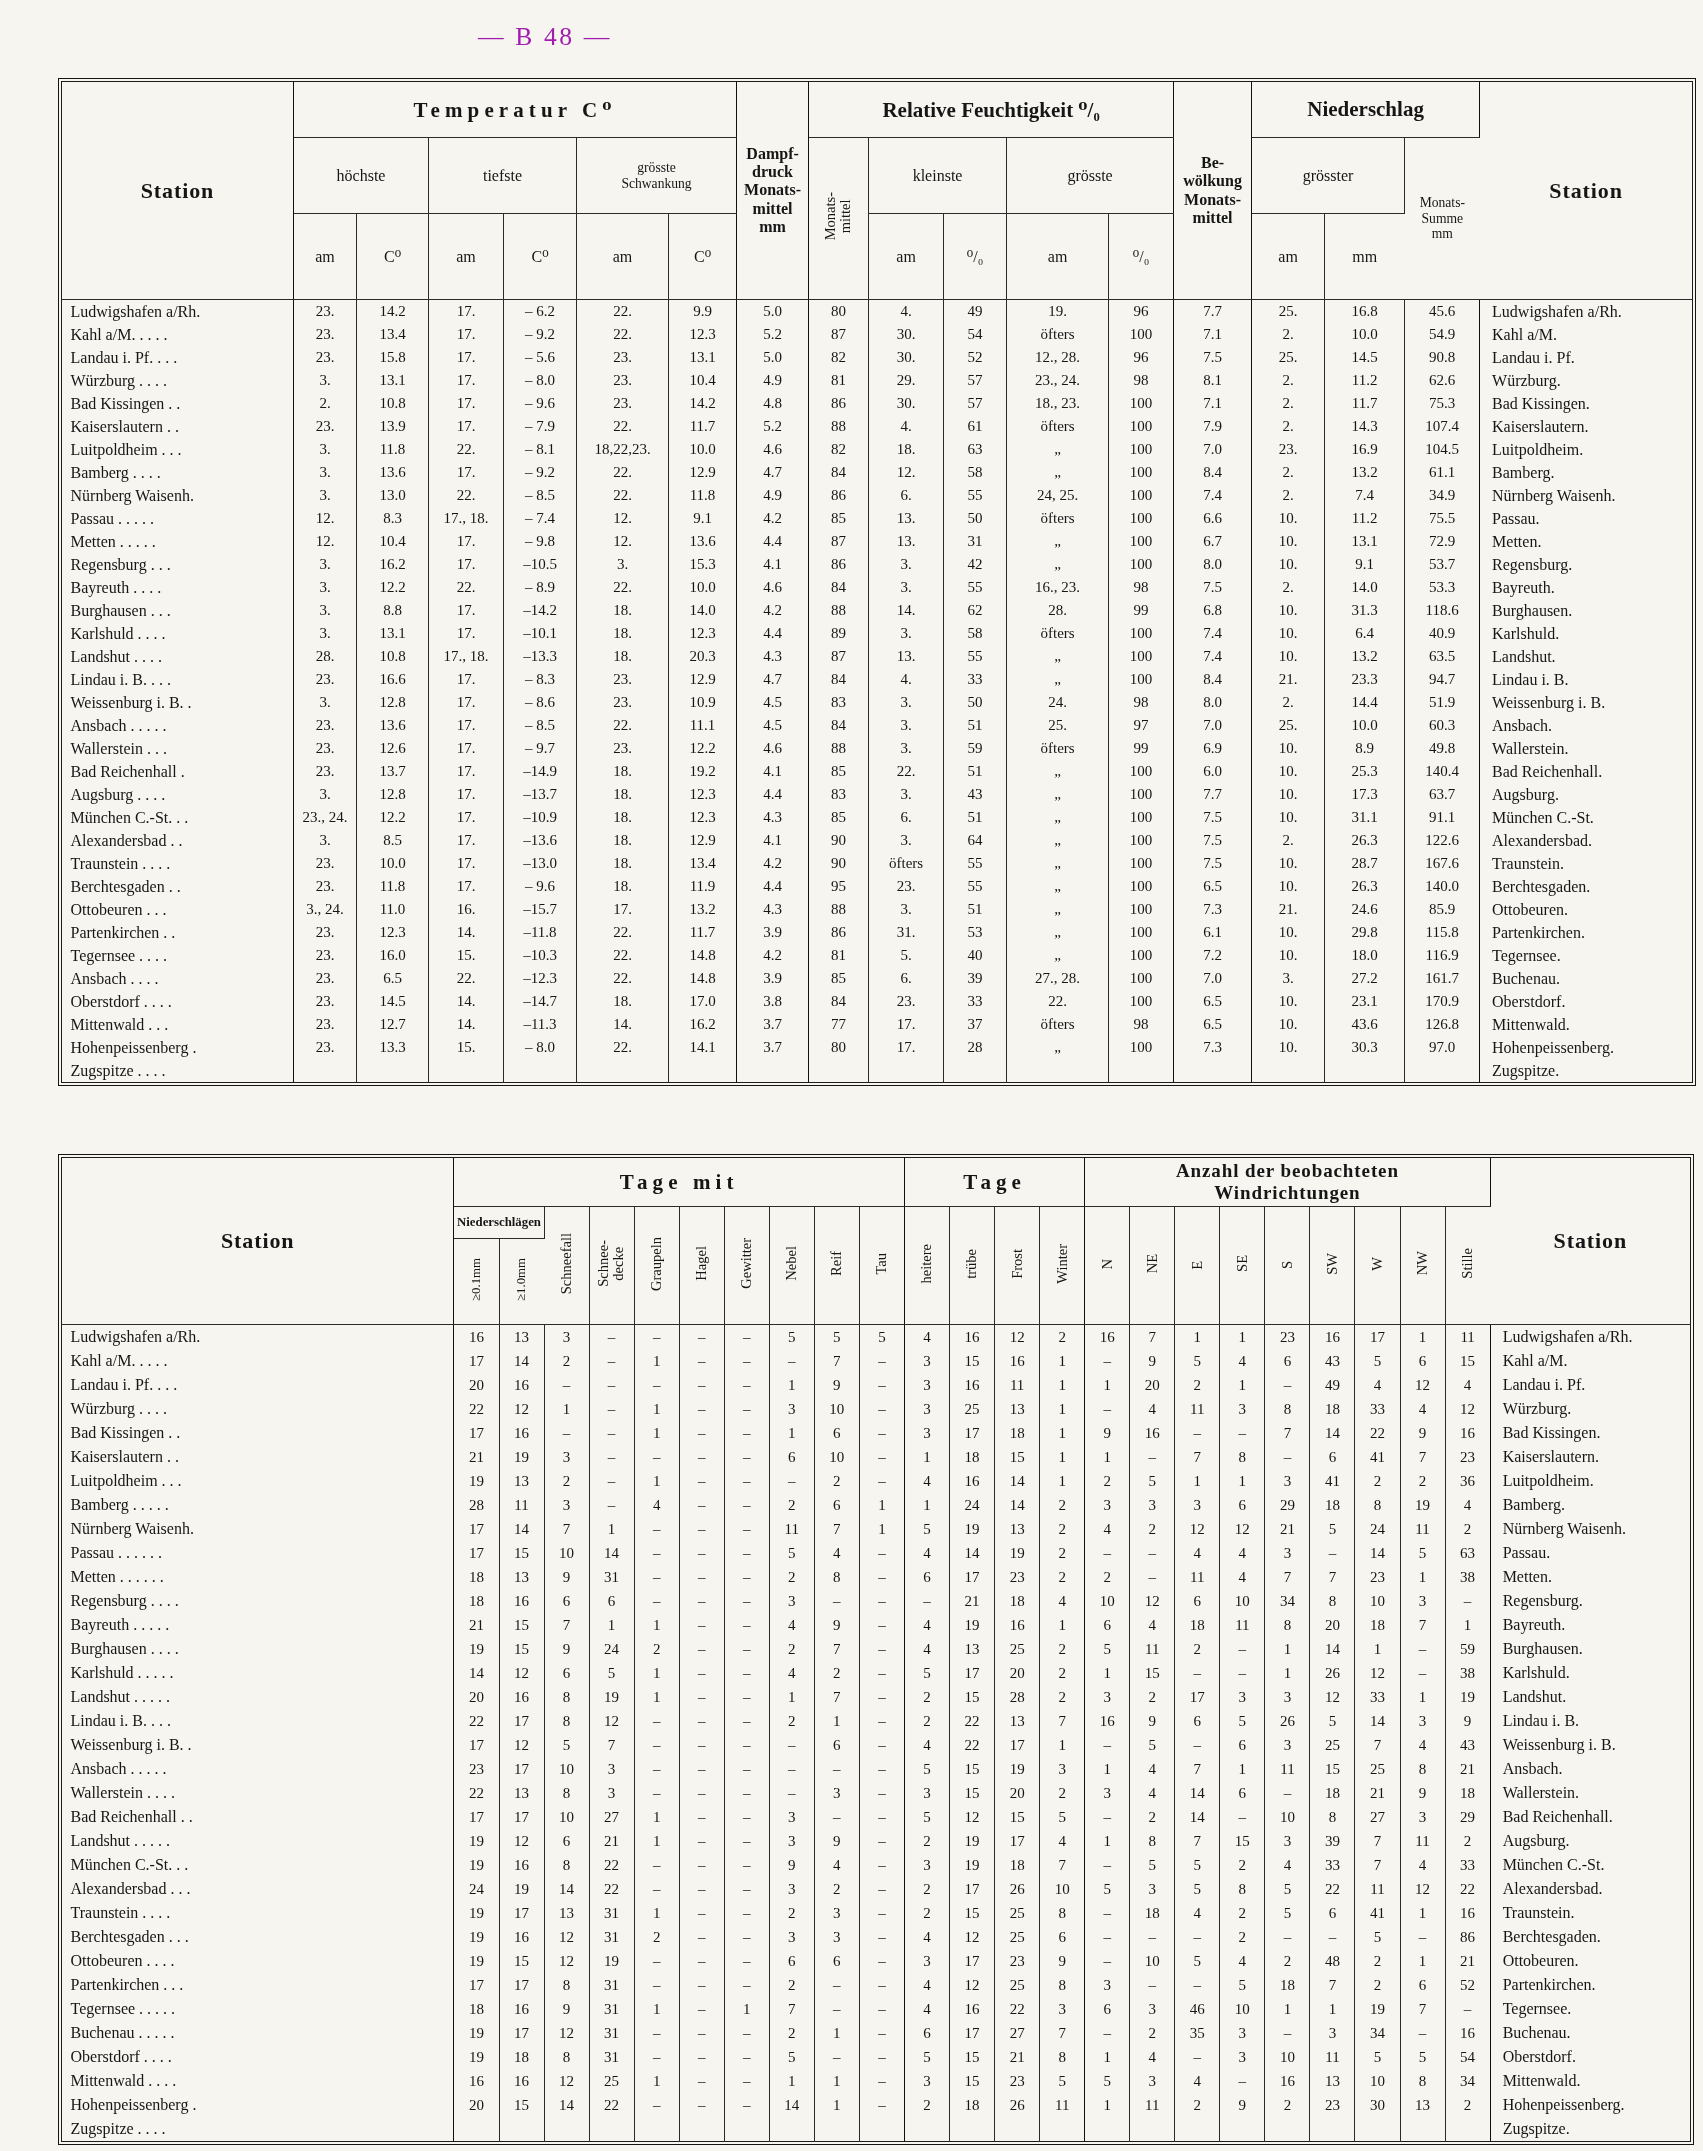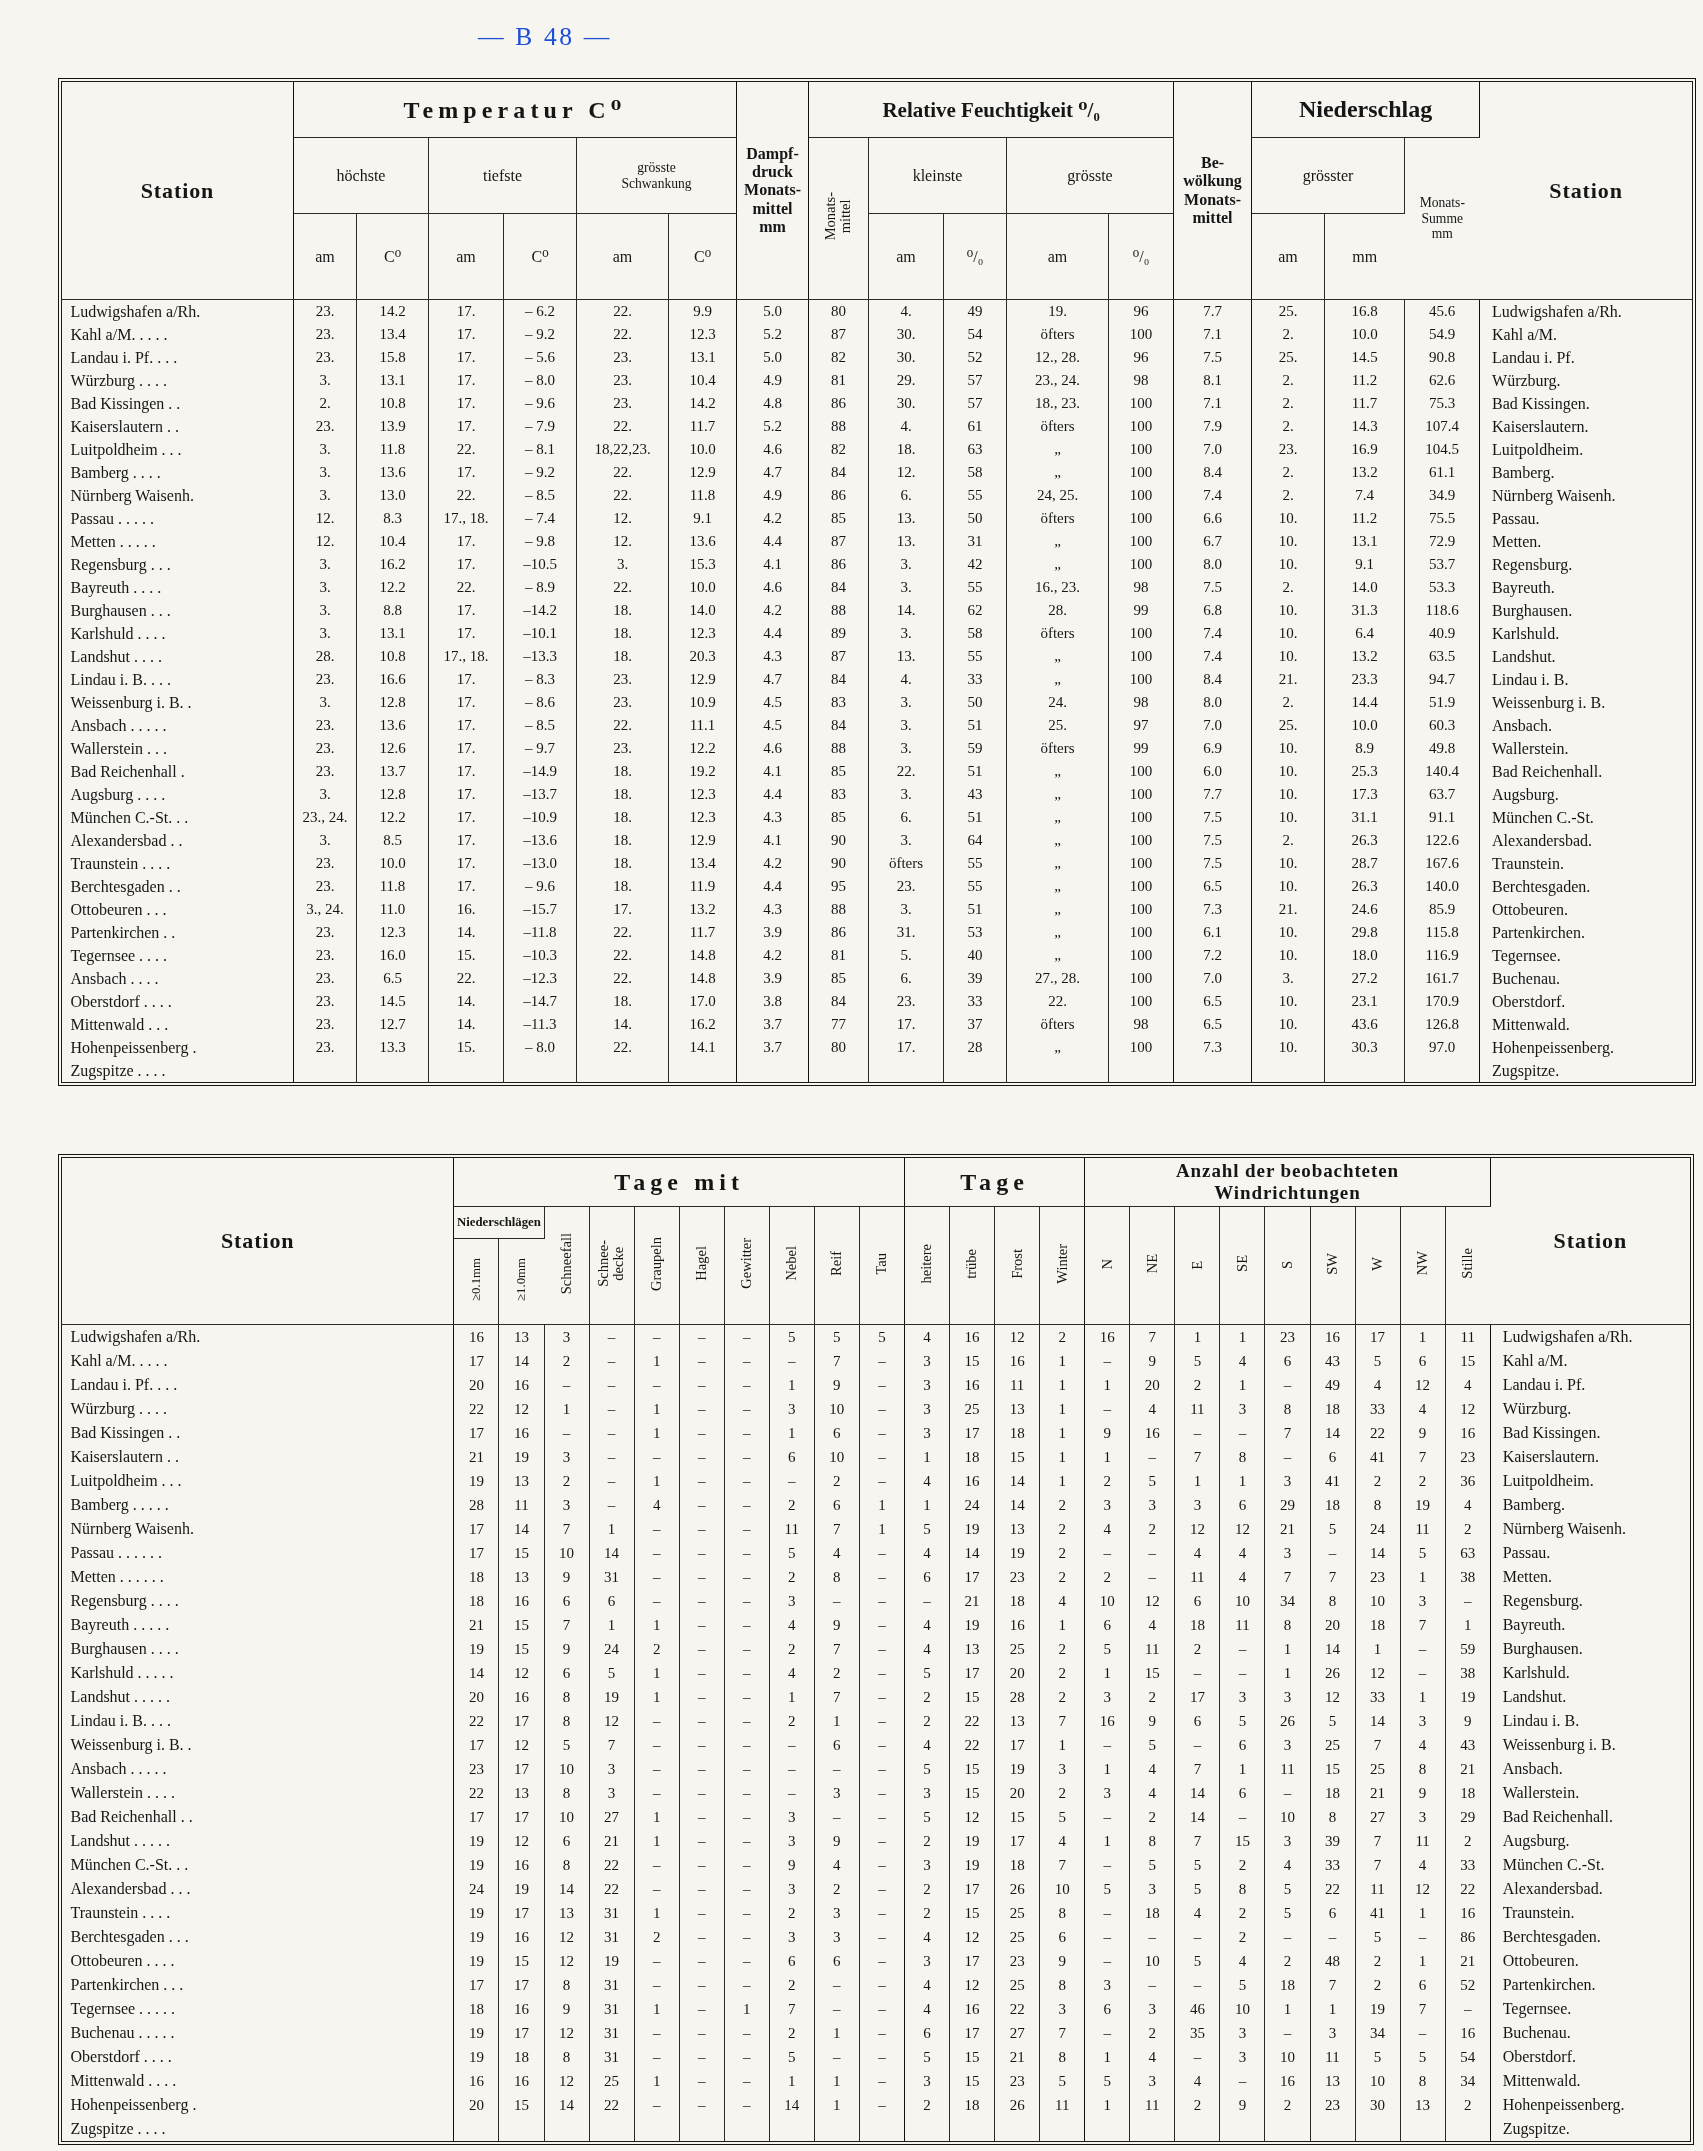--- a/index.html
+++ b/index.html
@@ -6,40 +6,40 @@
   body{
     width:1704px;height:2152px;
     background:#f6f5f0;
     font-family:"Liberation Serif","DejaVu Serif",serif;
     color:#161616;
     position:relative;
     overflow:hidden;
   }
   .page-header{
     position:absolute;top:22px;left:0;width:1090px;
-    text-align:center;font-size:25.6px;letter-spacing:2.6px;color:#1d4ed8;
+    text-align:center;font-size:25.6px;letter-spacing:2.6px;color:#a21caf;
   }
   table{
     border-collapse:collapse;table-layout:fixed;
     border:0.9px solid #1c1c1c;
     outline:1.7px solid #141414;outline-offset:2.6px;
     background:transparent;
   }
   #table1{position:absolute;left:61px;top:81px;width:1630px;}
   #table2{position:absolute;left:61px;top:1157px;width:1630px;}
   th,td{
     border-right:0.9px solid #2b2b2b;
     padding:0;margin:0;overflow:hidden;
     vertical-align:middle;text-align:center;
     font-weight:normal;
   }
   thead{border-bottom:1.7px solid #111;}
   thead th{border-bottom:0.9px solid #2b2b2b;}
   td{font-size:15px;white-space:pre;}
-  .grp{font-weight:bold;font-size:24px;}
+  .grp{font-weight:bold;font-size:21px;}
   .sp{letter-spacing:5.1px;}
   .sub{font-size:16px;}
   .pre{white-space:pre-line;line-height:1.15;}
   .vert{
     writing-mode:vertical-rl;transform:rotate(180deg);
     display:inline-block;font-size:14.5px;line-height:1.05;white-space:pre-line;
   }
   .vsm .vert{font-size:12.8px;}
   .b2{border-right-width:1.7px !important;border-right-color:#111;}
   

